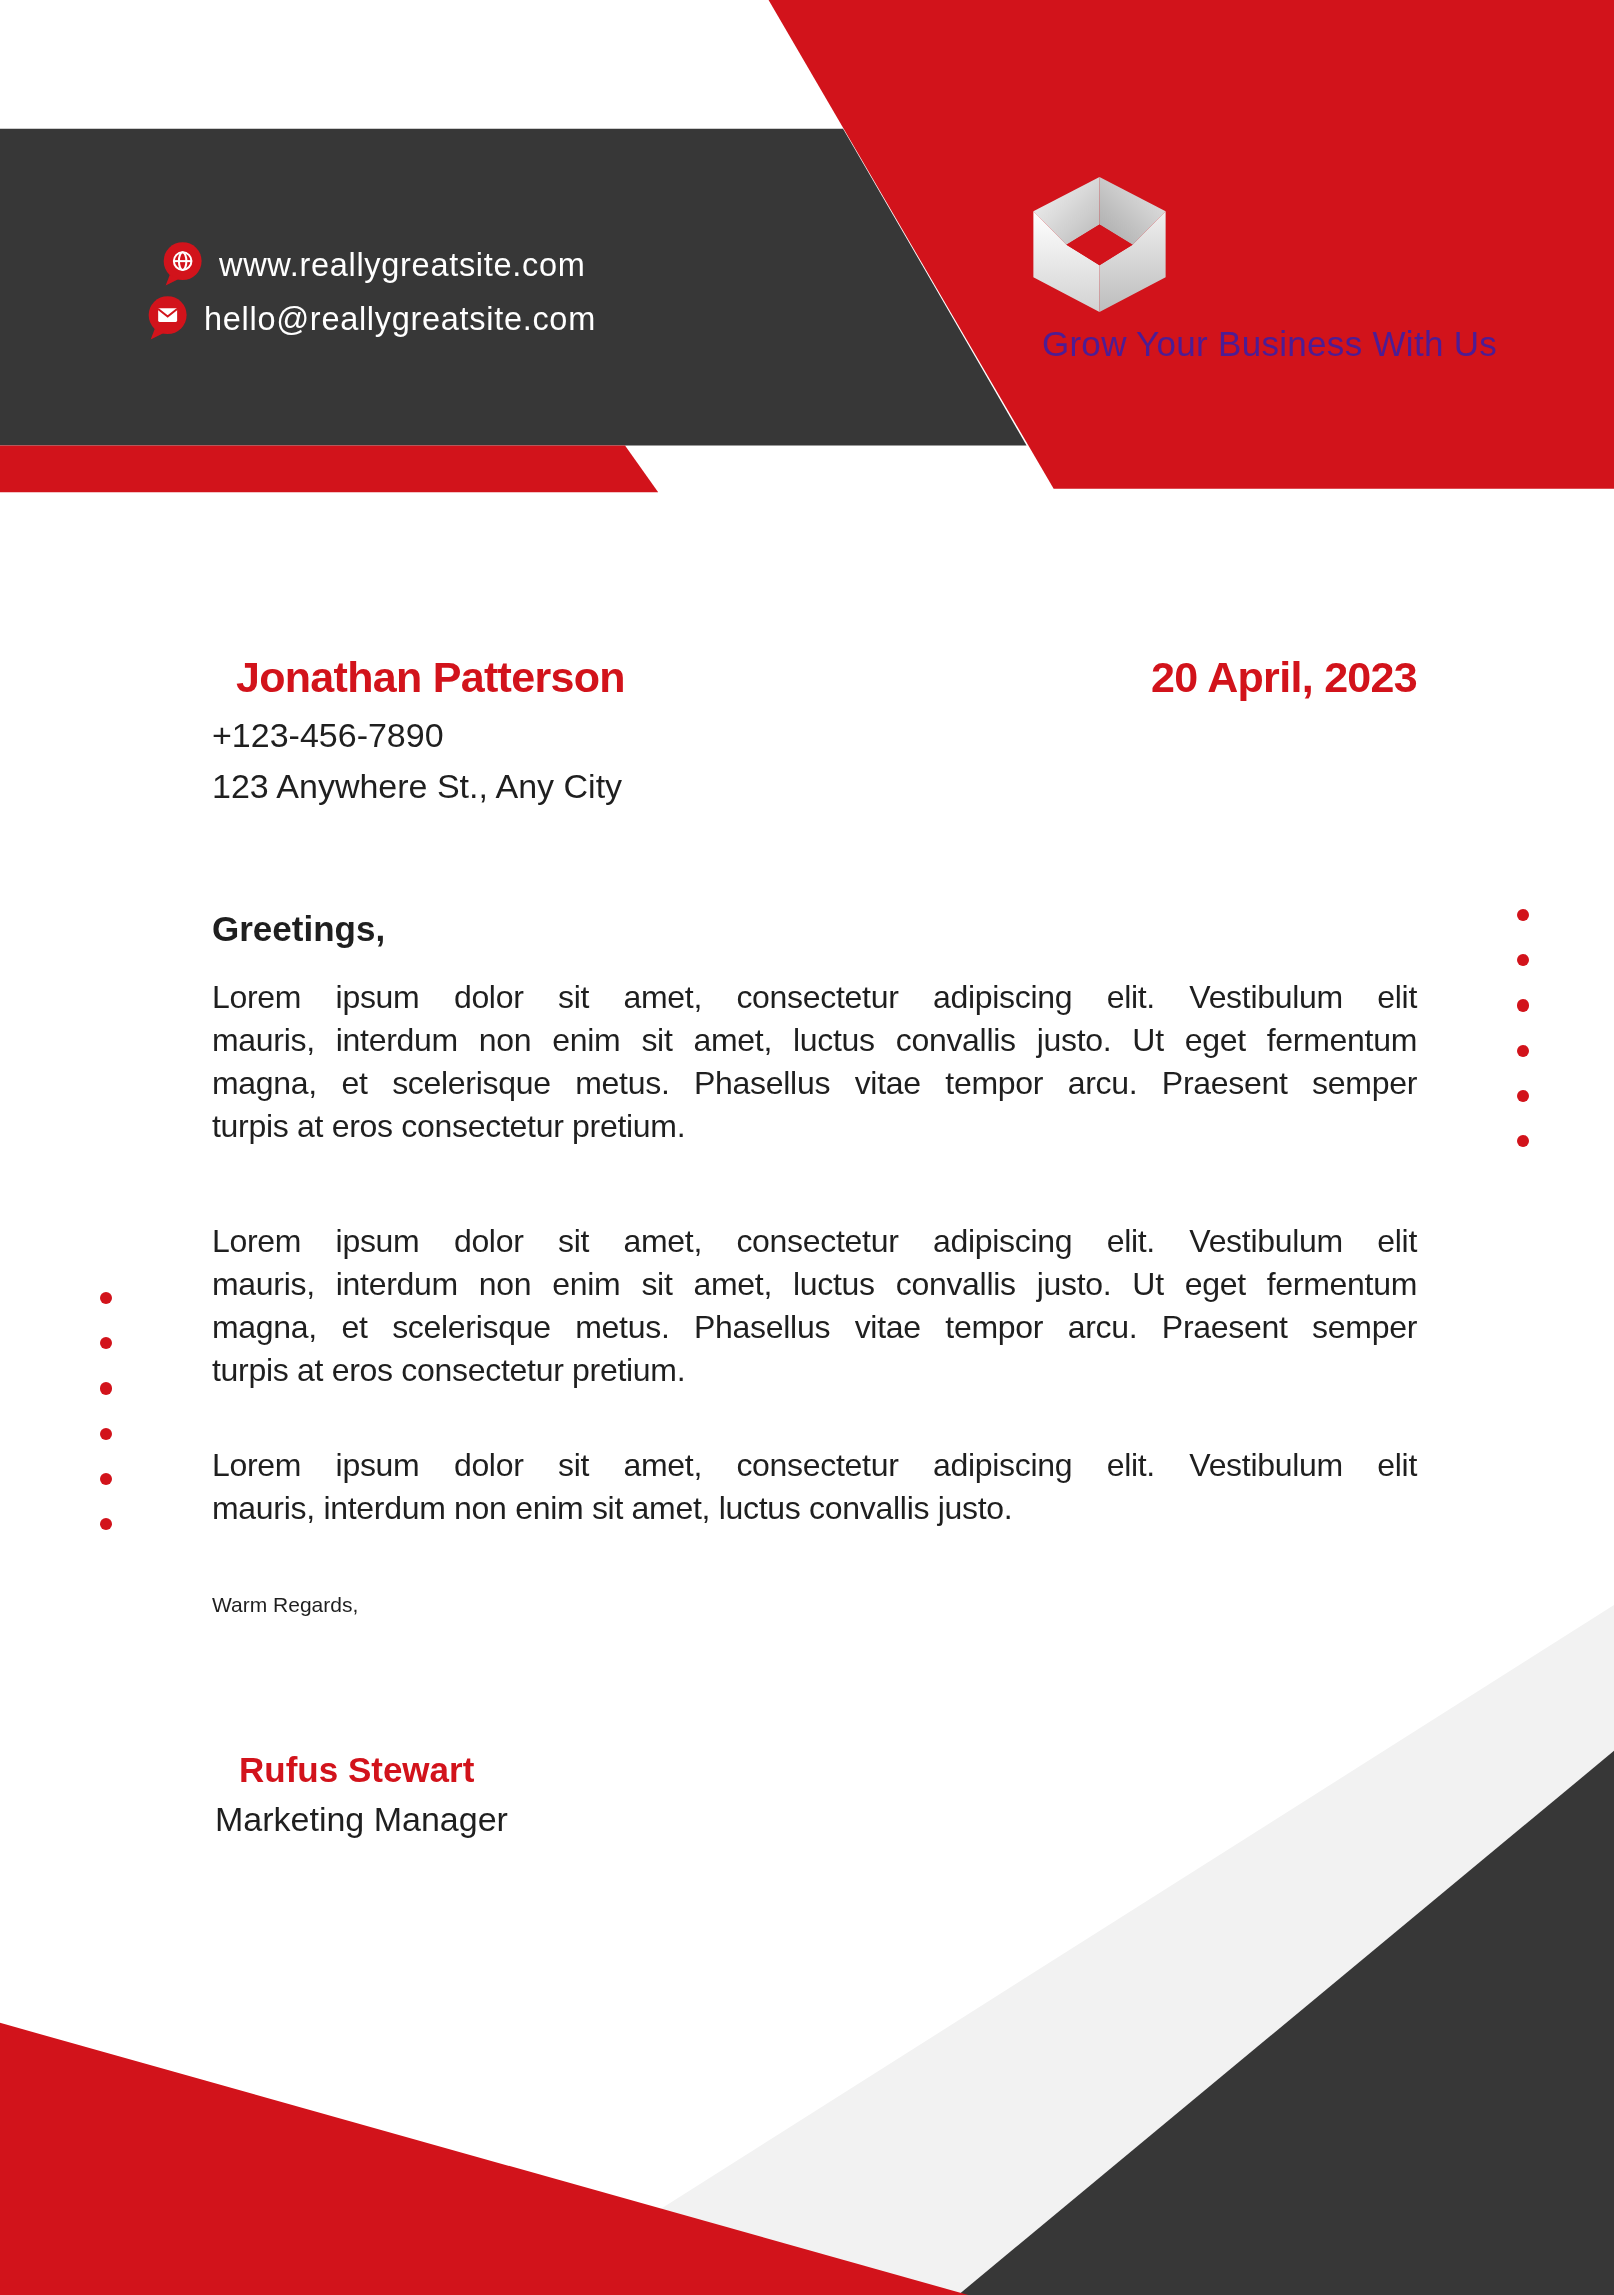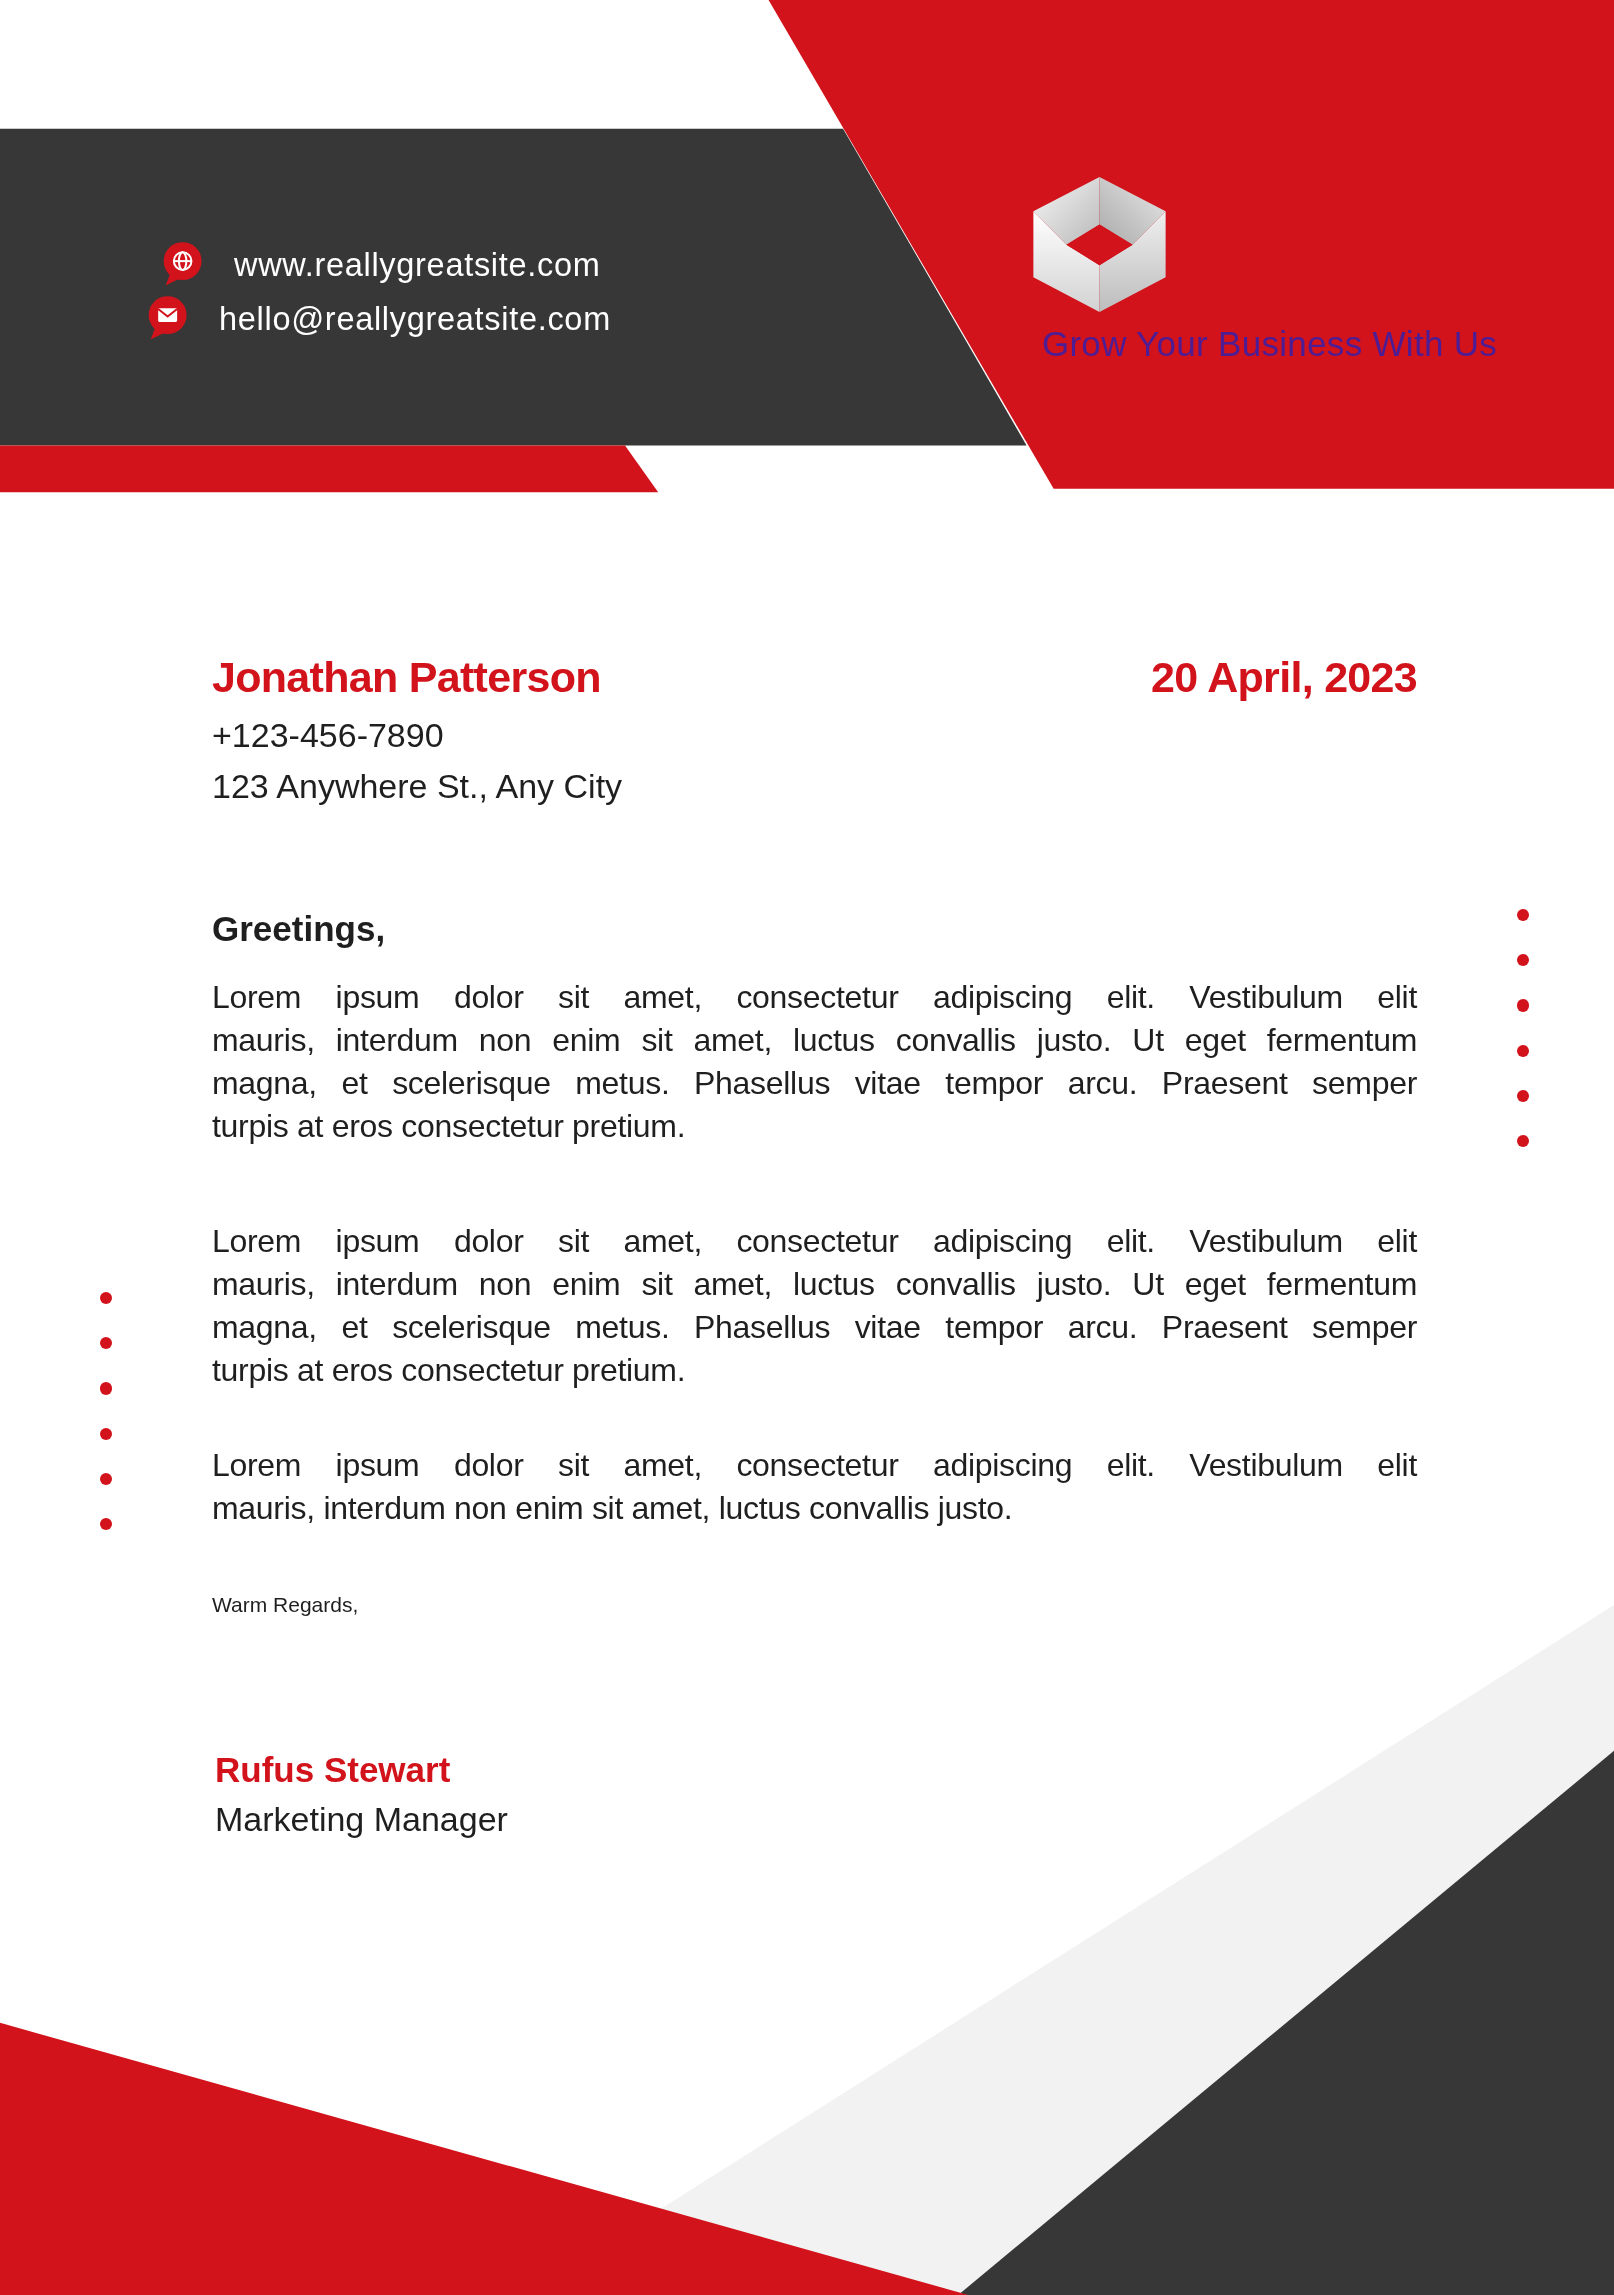--- a/index.html
+++ b/index.html
@@ -8,34 +8,34 @@
     width:1615px;height:2295px;
     background:#ffffff;
     overflow:hidden;
     font-family:"Liberation Sans","DejaVu Sans",sans-serif;
     color:#1f1f1f;
   }
   #bg-shapes{position:absolute;left:0;top:0;width:1615px;height:2295px;z-index:0;}
   .abs{position:absolute;z-index:2;}
 
   
-  .contact-row{display:flex;align-items:center;gap:29px;}
+  .contact-row{display:flex;align-items:center;gap:14px;}
   .contact-text{
     color:#ffffff;font-size:32.5px;line-height:38px;letter-spacing:0.7px;font-weight:400;
   }
   
   .brand-name{
     color:#ffffff;font-weight:bold;font-size:68px;line-height:76px;letter-spacing:-0.7px;
   }
   .tagline{
     color:#4c1d95;font-size:35px;line-height:38px;letter-spacing:0.3px;text-align:center;
   }
 
   
-  .red-text{color:#d2131b;}
+  .red-text{color:#d2131b;margin-left:24px;}
   .name-row{font-size:43px;font-weight:bold;letter-spacing:-0.7px;}
   .meta-line{font-size:34px;line-height:38px;}
   .salutation{font-size:35px;font-weight:bold;}
   .para{width:1205px;font-size:32px;line-height:43px;letter-spacing:-0.3px;}
   .para .line{white-space:normal;}
   .para .line.just{text-align:justify;text-align-last:justify;}
   .closing{font-size:21px;}
   .sig-name{font-size:35px;font-weight:bold;}
   .sig-title{font-size:34px;}
 

